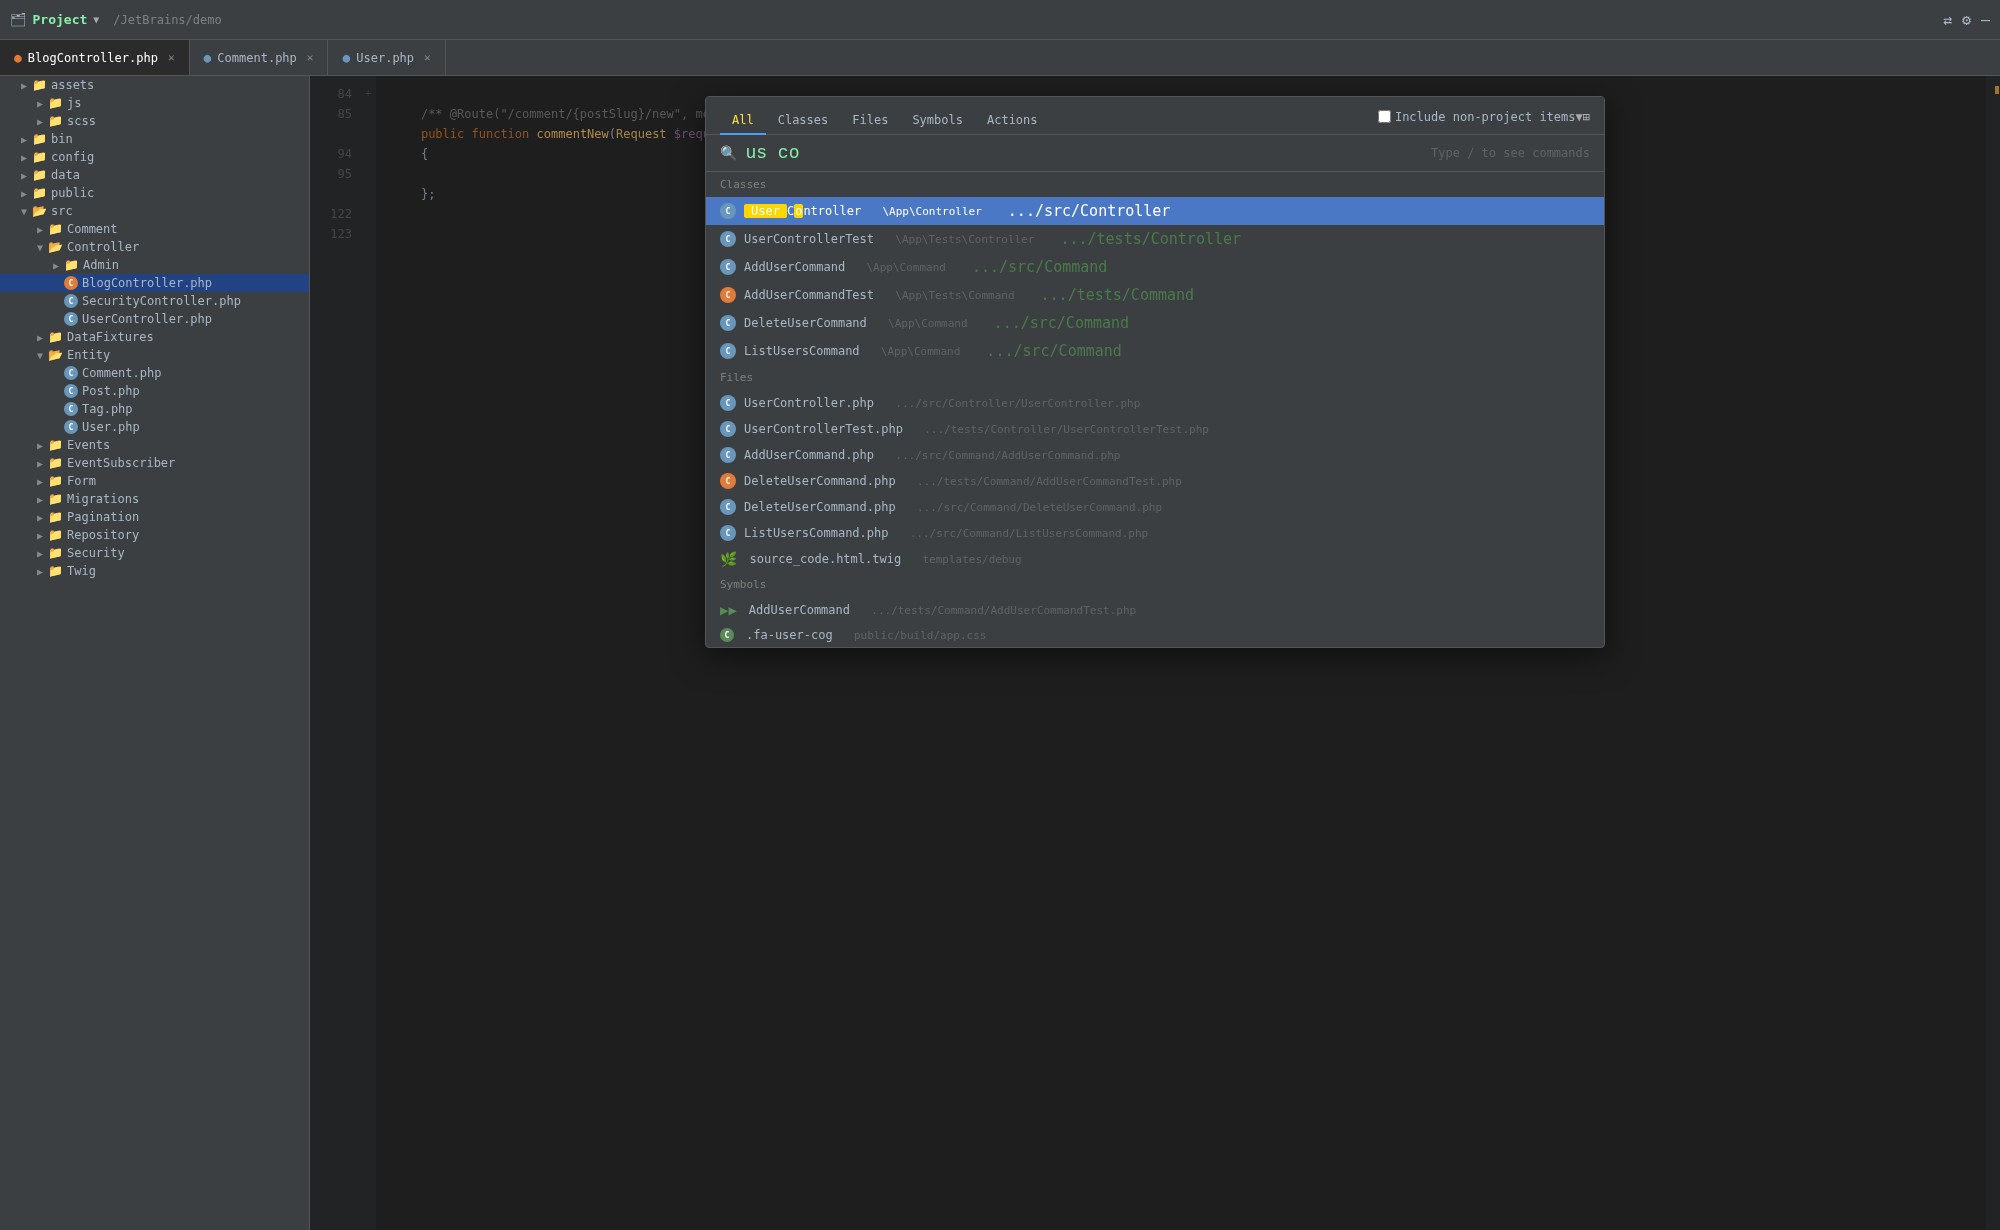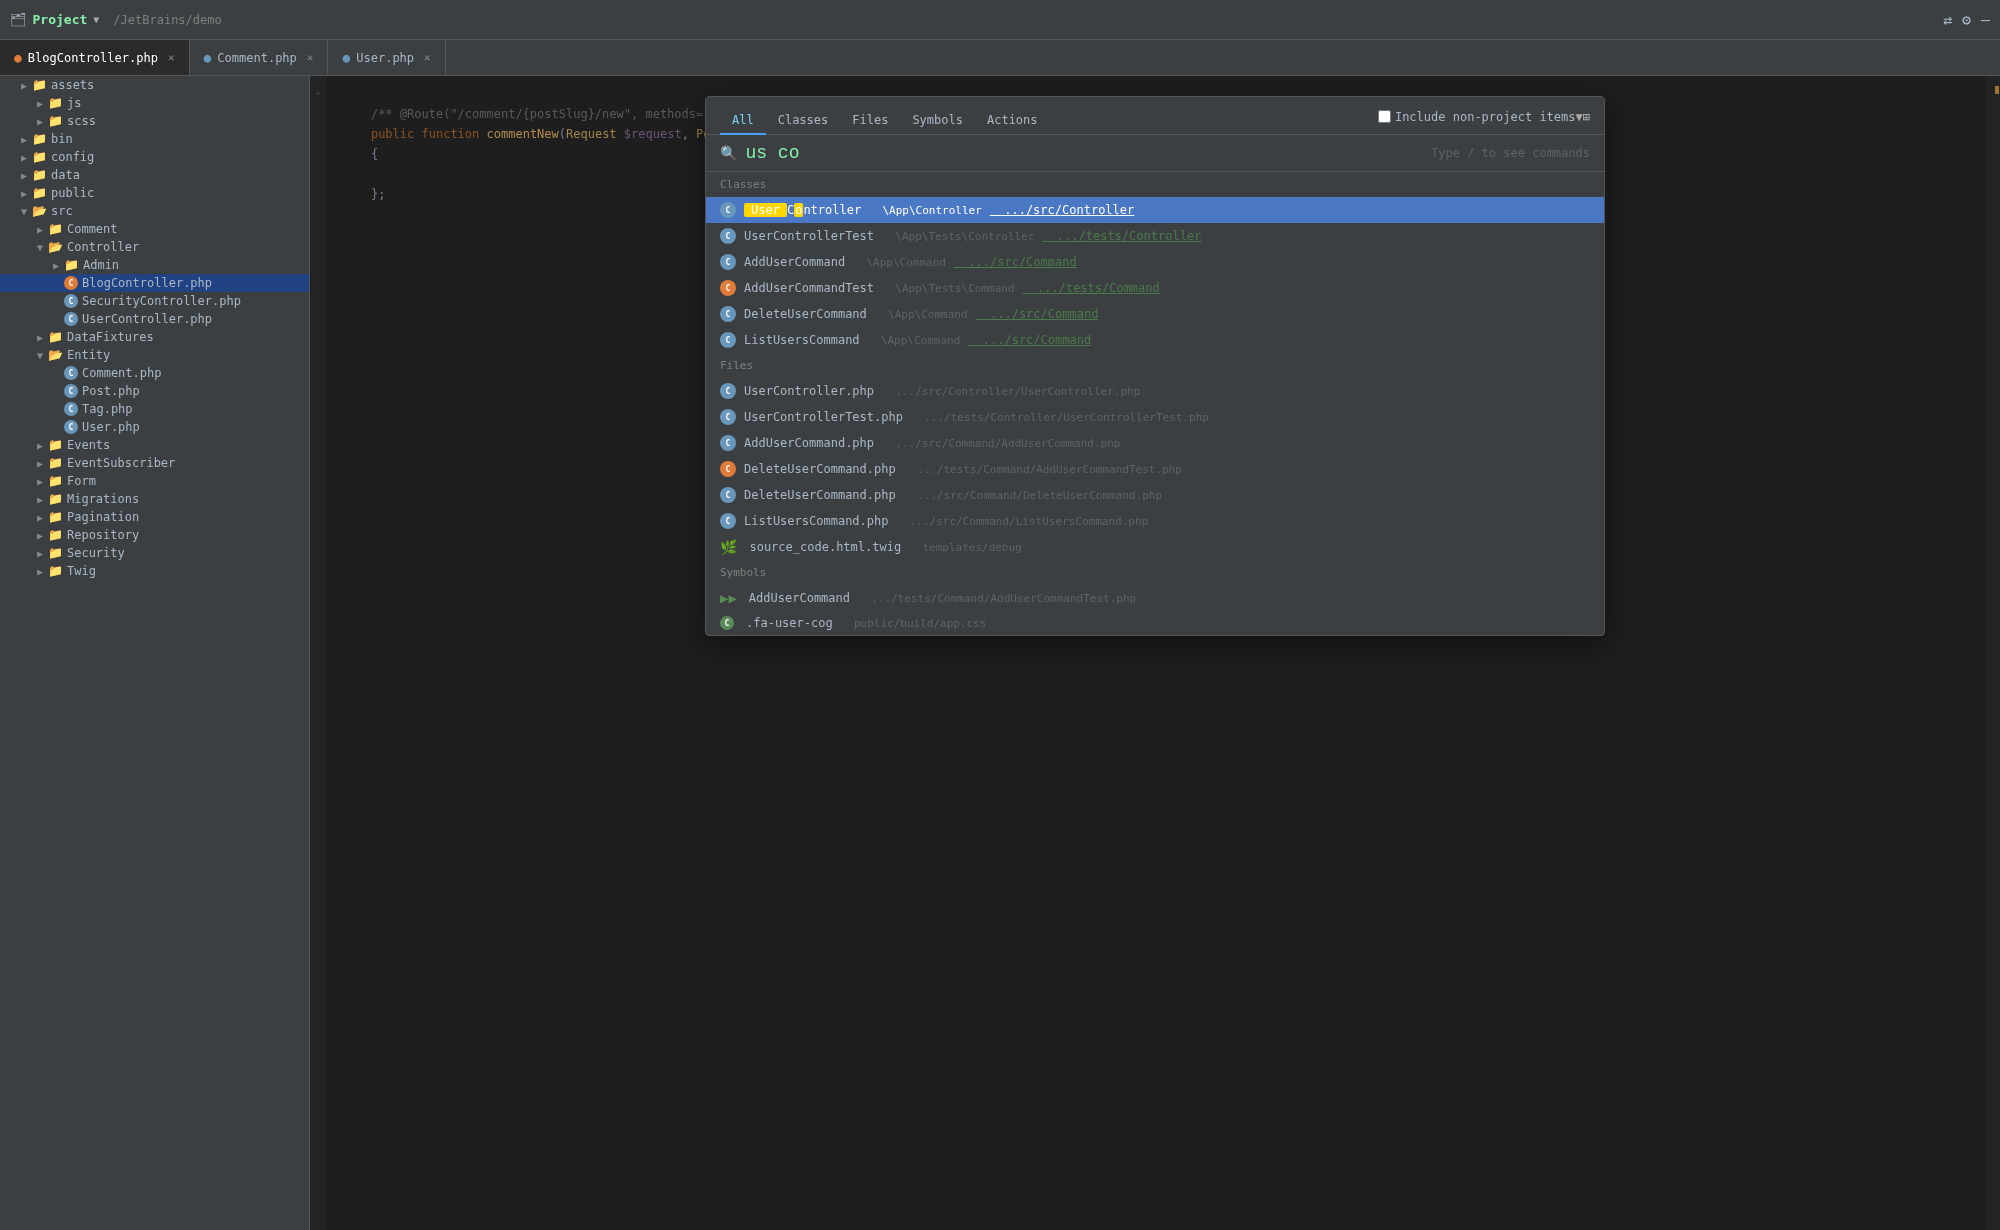--- a/index.html
+++ b/index.html
@@ -177,21 +177,21 @@
     }
     .search-tab {
       padding: 6px 12px;
       font-size: 12px;
       color: #a9b7c6;
       cursor: pointer;
       border-bottom: 2px solid transparent;
       margin-bottom: -1px;
     }
     .search-tab.active {
-      color: #7dd3fc;
+      color: #fde047;
       border-bottom: 2px solid #4a9eff;
     }
     .search-options {
       margin-left: auto;
       display: flex;
       align-items: center;
       font-size: 12px;
       color: #a9b7c6;
       padding-bottom: 8px;
     }
@@ -245,21 +245,21 @@
     }
     .result-item.highlighted { background: #4a78c4; }
     .result-item.highlighted * { color: #ffffff !important; }
 
     .result-icon { width: 16px; height: 16px; border-radius: 50%; display: inline-flex; align-items: center; justify-content: center; color: white; font-size: 8px; font-weight: bold; flex-shrink: 0; }
     .result-icon.blue { background: #6897bb; }
     .result-icon.orange { background: #e07c39; }
 
     .result-name { color: #a9b7c6; white-space: nowrap; }
     .result-path { color: #606366; font-size: 11px; white-space: nowrap; }
-    .result-path2 { color: #4a7a4a; font-size: 12px; white-space: nowrap; text-decoration: underline; }
+    .result-path2 { color: #4a7a4a; font-size: 15px; white-space: nowrap; }
 
     .results-footer {
       padding: 6px 14px;
       font-size: 11px;
       color: #606366;
       border-top: 1px solid #555;
     }
 
     
     .editor-scrollbar {
@@ -503,20 +503,30 @@
         <span class="tree-indent"></span>
       <span class="tree-arrow">▶</span>
       <span class="tree-folder-icon">📁</span>
       <span class="tree-label">Twig</span>
     </div>
   </div>
 
   <div class="editor-area">
 
     <div class="code-view">
+      <div class="line-numbers">
+        <div>84</div>
+        <div>85</div>
+        <div>&nbsp;</div>
+        <div>94</div>
+        <div>95</div>
+        <div>&nbsp;</div>
+        <div>122</div>
+        <div>123</div>
+      </div>
       <div class="gutter-fold">
         <span>+</span>
         <span>&nbsp;</span>
         <span>&nbsp;</span>
         <span>&nbsp;</span>
         <span>&nbsp;</span>
       </div>
       <div class="code-content">
         <div class="code-line">&nbsp;</div>
         <div class="code-line">

